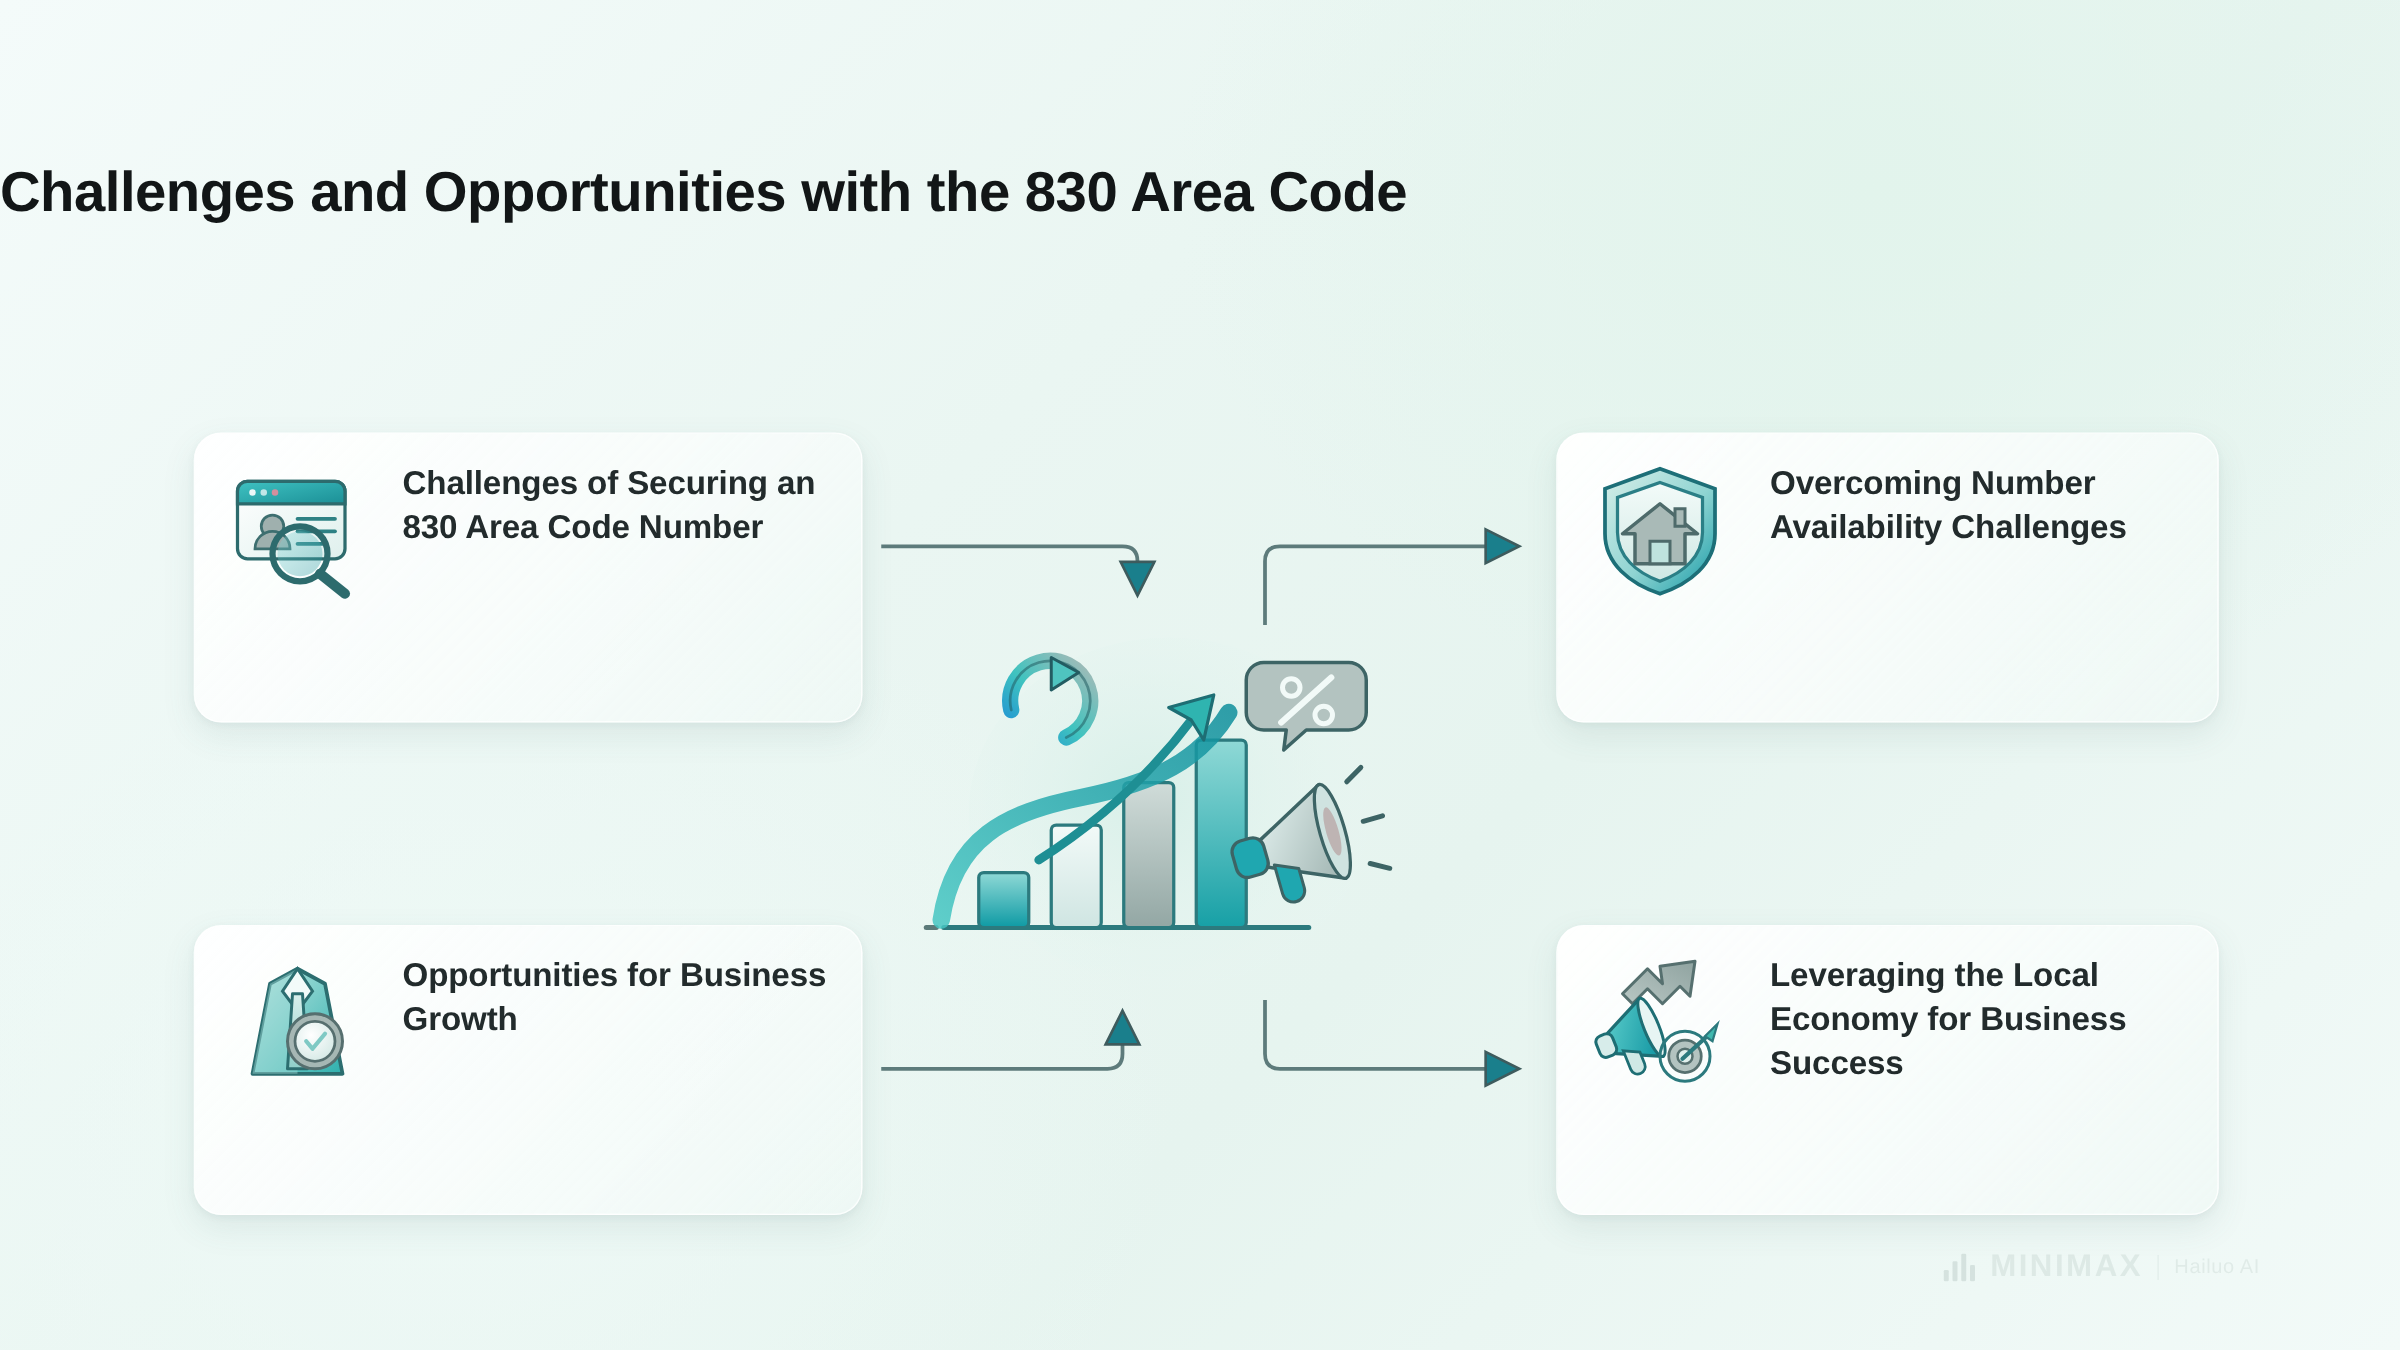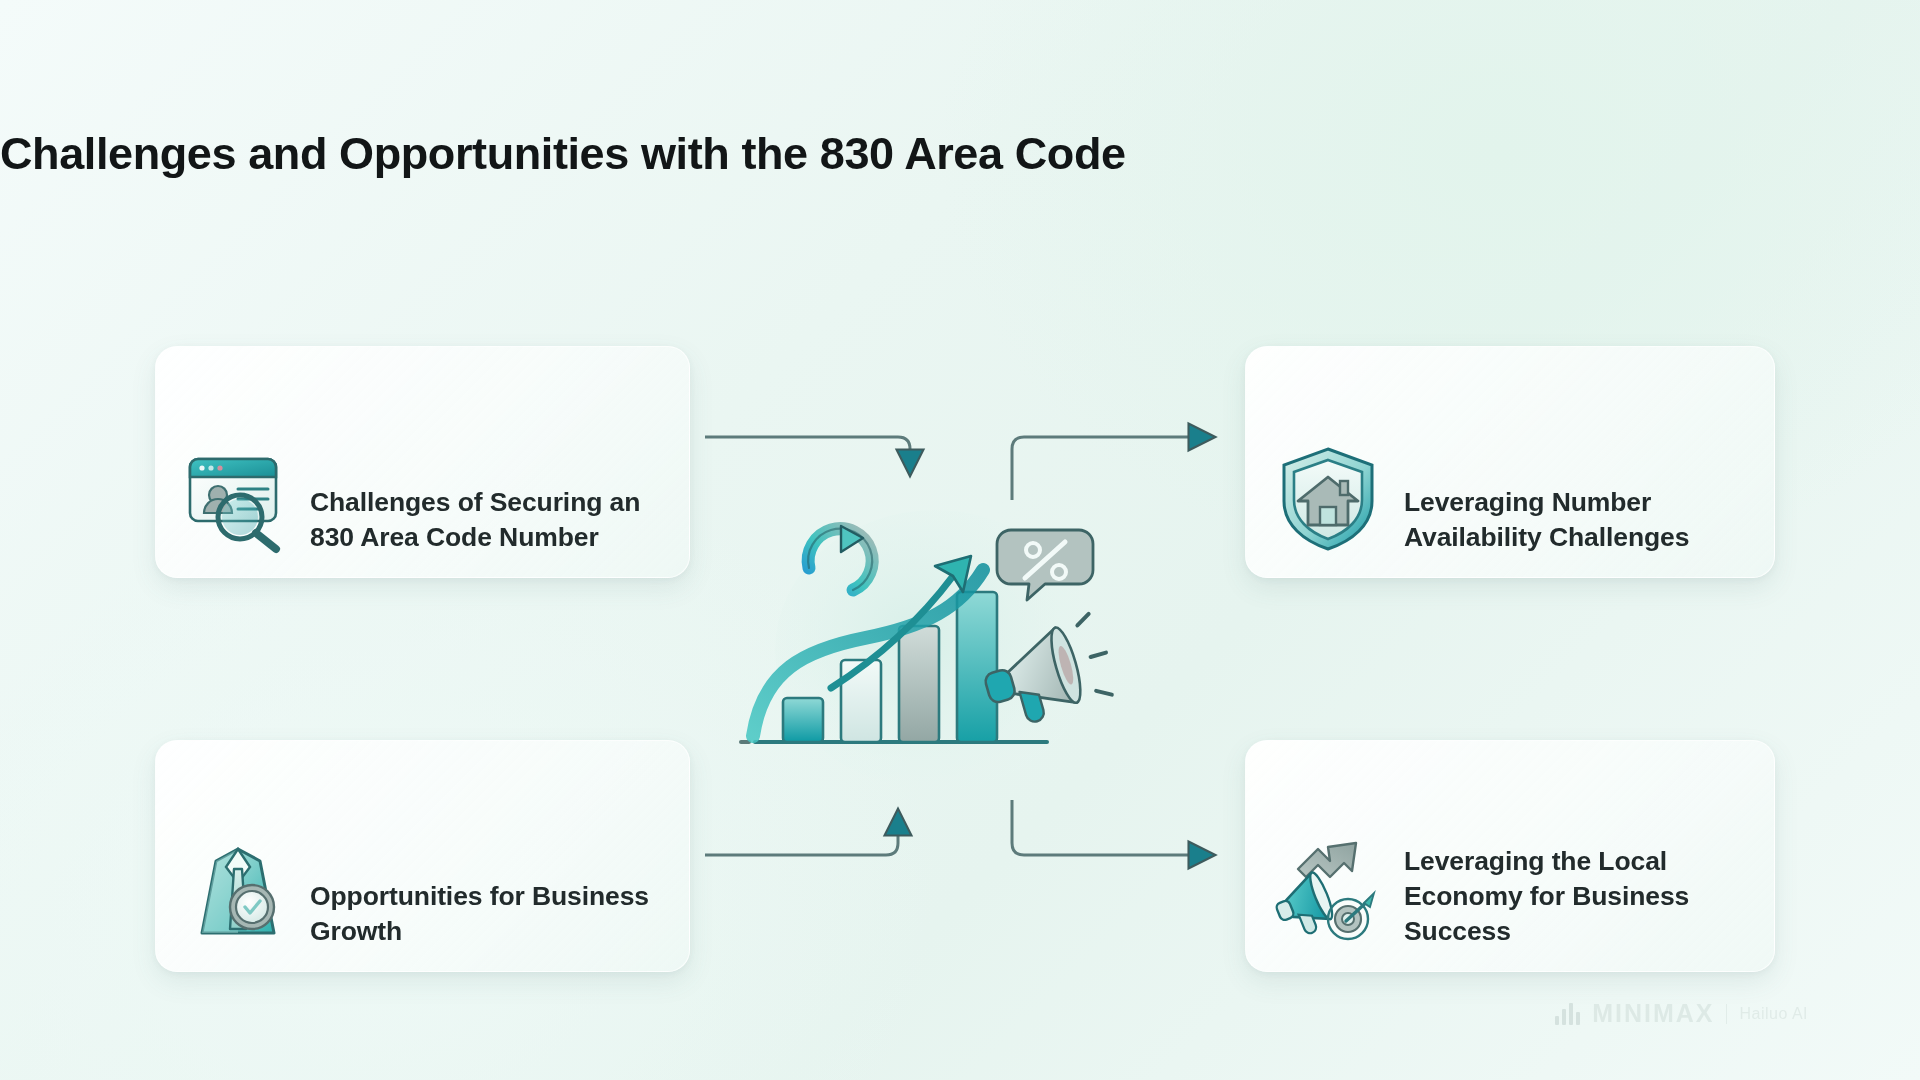--- a/index.html
+++ b/index.html
@@ -37,22 +37,22 @@
     font-weight: bold;
     letter-spacing: -0.4px;
     color: #121617;
     white-space: nowrap;
   }
 
   
   .card {
     position: absolute;
     display: flex;
-    align-items: flex-end;
-    gap: 16px;
+    align-items: flex-start;
+    gap: 28px;
     padding: 22px 26px;
     border-radius: 22px;
     background: linear-gradient(135deg, rgba(255,255,255,0.94) 0%, rgba(250,253,252,0.80) 55%, rgba(240,249,246,0.66) 100%);
     box-shadow:
       0 10px 26px rgba(70,110,105,0.10),
       0 2px 6px rgba(70,110,105,0.06);
     border: 1px solid rgba(255,255,255,0.75);
   }
 
   .card-left  { left: 155px;  width: 535px; }
@@ -201,21 +201,21 @@
               <stop offset="1" stop-color="#cfe8e4"></stop>
           </linearGradient>
         </defs>
         <path d="M56,6 L100,22 V58 C100,82 80,98 56,106 C32,98 12,82 12,58 V22 Z" fill="url(#g2sh)" stroke="#1d6f78" stroke-width="3"></path>
         <path d="M56,17 L90,29 V57 C90,76 75,89 56,96 C37,89 22,76 22,57 V29 Z" fill="url(#g2in)" stroke="#2b7f86" stroke-width="2.6"></path>
         <path d="M56,34 L86,58 H76 V82 H36 V58 H26 Z" fill="#a9bab7" stroke="#4e6b6b" stroke-width="2.8" stroke-linejoin="round"></path>
         <rect x="48" y="64" width="16" height="18" fill="#bfe3de" stroke="#4e6b6b" stroke-width="2.4"></rect>
         <rect x="68" y="38" width="8" height="14" fill="#a9bab7" stroke="#4e6b6b" stroke-width="2.4"></rect>
       </svg>
     </span>
-    <span class="card-text">Leveraging Number Availability Challenges</span>
+    <span class="card-text">Overcoming Number Availability Challenges</span>
   </div>
 
   <div class="card card-right card-bottom">
     <span class="card-icon">
       <svg viewBox="0 0 112 112" xmlns="http://www.w3.org/2000/svg">
         <defs>
           <linearGradient id="g4m" x1="0" y1="0" x2="1" y2="1">
             <stop offset="0" stop-color="#5fd0cd"></stop>
               <stop offset="1" stop-color="#0f93a0"></stop>
           </linearGradient>

